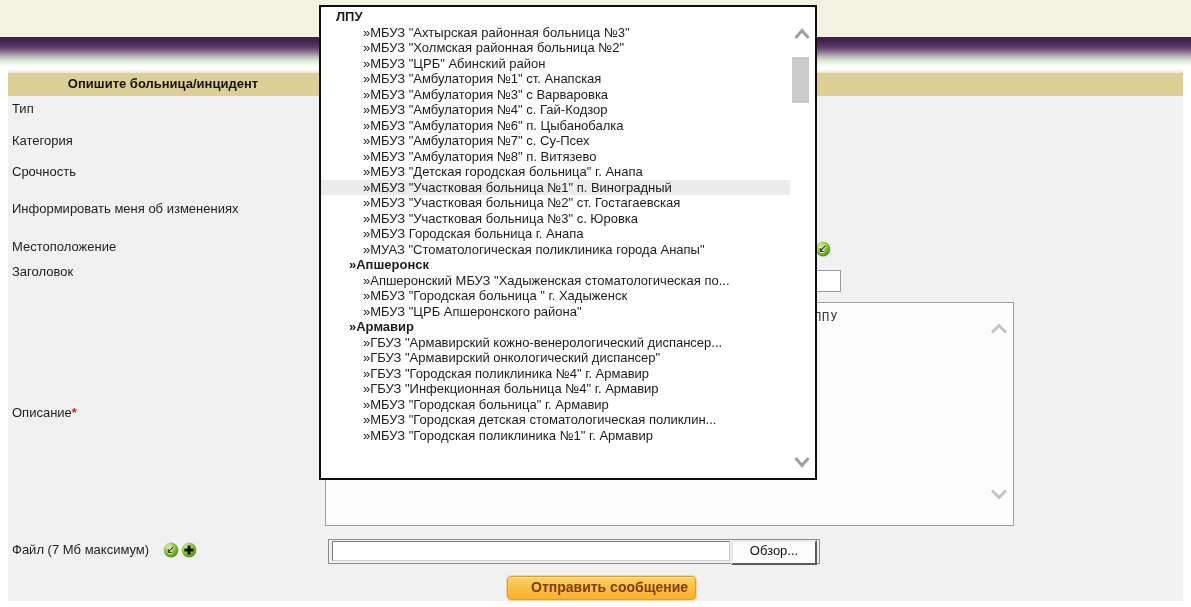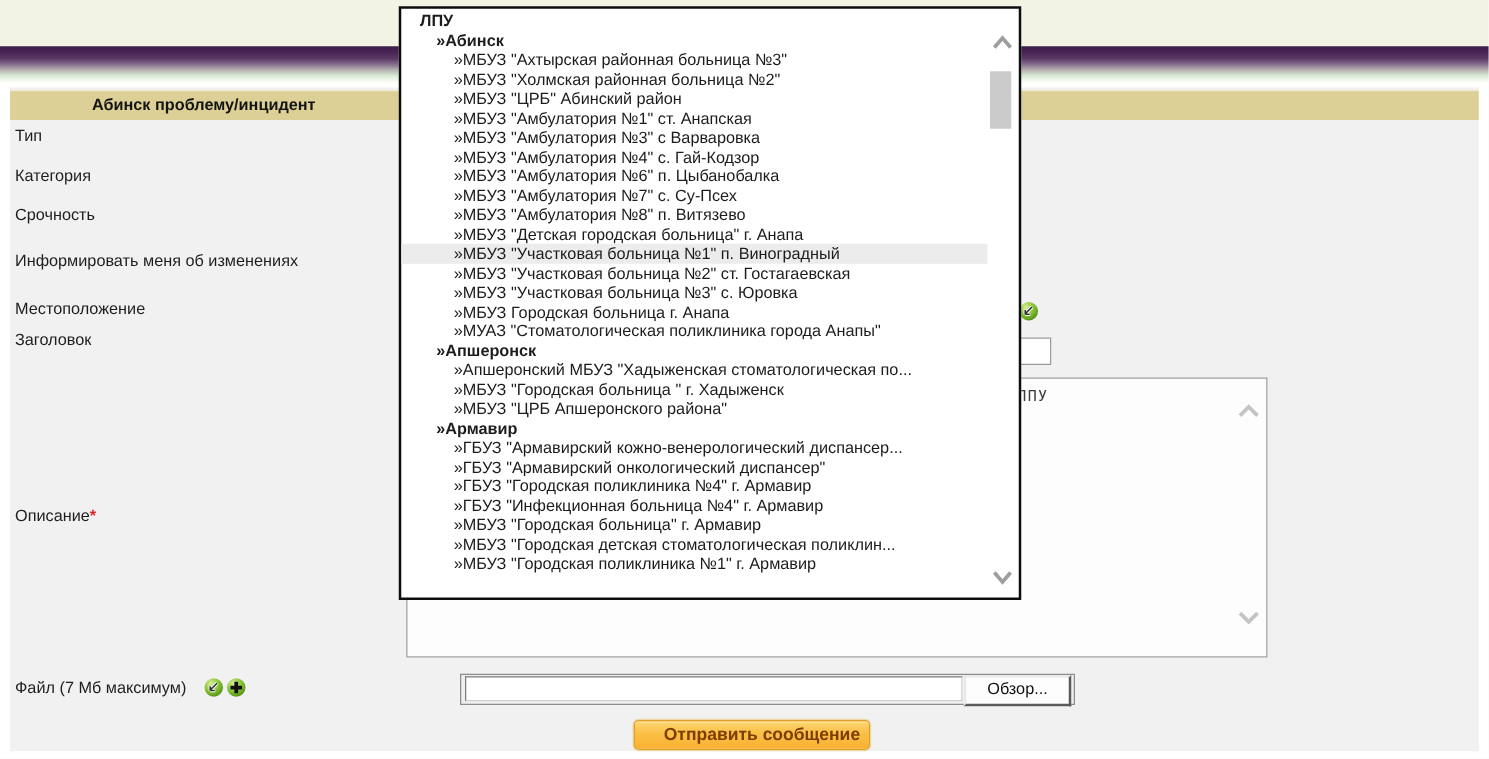--- a/index.html
+++ b/index.html
@@ -20,21 +20,21 @@
   .panel-title{left:8px;top:76px;width:310px;text-align:center;font-weight:bold;color:#141414;}
   .flabel{left:12px;color:#1e1e1e;white-space:nowrap;}
   .req{color:#e02020;font-weight:bold;}
   
   .title-input{left:325px;top:270px;width:514px;height:20px;background:#ffffff;border:1px solid #9a9a9a;}
   .desc-area{left:325px;top:302px;width:687px;height:222px;background:#fdfdfd;border:1px solid #9f9f9f;}
   .desc-text{position:absolute;left:455px;top:7px;font-family:"DejaVu Sans Mono",monospace;font-size:12px;color:#3c3c3c;letter-spacing:1px;}
   .ta-scroll-up{position:absolute;right:4px;top:20px;}
   .ta-scroll-down{position:absolute;right:4px;bottom:22px;}
   
-  .file-box{left:328px;top:539px;width:490px;height:23px;background:#efefef;border:1px solid #8d8d8d;margin-left:40px;}
+  .file-box{left:328px;top:539px;width:490px;height:23px;background:#efefef;border:1px solid #8d8d8d;}
   .file-text{position:absolute;left:3px;top:1px;width:396px;height:18px;background:#ffffff;border:1px solid #7a7a7a;border-bottom-color:#cfcfcf;border-right-color:#cfcfcf;}
   .browse-btn{position:absolute;right:2px;top:0px;width:82px;height:21px;background:#fdfdfd;border:2px solid #5a5a5a;border-top-color:#e9e9e9;border-left-color:#e9e9e9;
     font-size:13px;text-align:center;line-height:17px;color:#111;}
   
   .submit-btn{left:507px;top:576px;height:17px;padding:2px 7px 3px 23px;
     background:linear-gradient(180deg,#fdd671 0%,#fbbf45 45%,#f9b132 100%);
     border:1px solid #e09c26;border-radius:4px;box-shadow:0 0 0 1px #ecd9a2, inset 0 1px 0 #ffe9ab;
     font-weight:bold;font-size:14px;color:#7c3d00;line-height:16px;cursor:pointer;}
   
   .gicon{display:inline-block;width:16px;height:16px;vertical-align:middle;}
@@ -64,21 +64,21 @@
       <stop offset="100%" stop-color="#4d8a12"></stop>
     </radialGradient>
   </defs>
 </svg>
 
 <div class="abs top-cream"></div>
 <div class="abs nav-bar"></div>
 
 <div class="abs panel"></div>
 <div class="abs panel-header"></div>
-<div class="abs panel-title">Абинск проблему/инцидент</div>
+<div class="abs panel-title">Опишите больница/инцидент</div>
 
 <div class="abs flabel" style="top:101px">Тип</div>
 <div class="abs flabel" style="top:133px">Категория</div>
 <div class="abs flabel" style="top:164px">Срочность</div>
 <div class="abs flabel" style="top:201px">Информировать меня об изменениях</div>
 <div class="abs flabel" style="top:239px">Местоположение</div>
 <div class="abs flabel" style="top:264px">Заголовок</div>
 <div class="abs flabel" style="top:405px"><span>Описание</span><span class="req">*</span></div>
 <div class="abs flabel" style="top:542px">Файл (7 Мб максимум)</div>
 
@@ -124,21 +124,20 @@
 <div class="abs file-box">
   <div class="file-text"></div>
   <div class="browse-btn">Обзор...</div>
 </div>
 
 <div class="abs submit-btn">Отправить сообщение</div>
 
 <div class="abs dropdown">
   <div class="dd-list">
       <div class="dd-row lvl0">ЛПУ</div>
-      <div class="dd-row lvl1">»Абинск</div>
       <div class="dd-row lvl2">»МБУЗ "Ахтырская районная больница №3"</div>
       <div class="dd-row lvl2">»МБУЗ "Холмская районная больница №2"</div>
       <div class="dd-row lvl2">»МБУЗ "ЦРБ" Абинский район</div>
       <div class="dd-row lvl2">»МБУЗ "Амбулатория №1" ст. Анапская</div>
       <div class="dd-row lvl2">»МБУЗ "Амбулатория №3" с Варваровка</div>
       <div class="dd-row lvl2">»МБУЗ "Амбулатория №4" с. Гай-Кодзор</div>
       <div class="dd-row lvl2">»МБУЗ "Амбулатория №6" п. Цыбанобалка</div>
       <div class="dd-row lvl2">»МБУЗ "Амбулатория №7" с. Су-Псех</div>
       <div class="dd-row lvl2">»МБУЗ "Амбулатория №8" п. Витязево</div>
       <div class="dd-row lvl2">»МБУЗ "Детская городская больница" г. Анапа</div>

